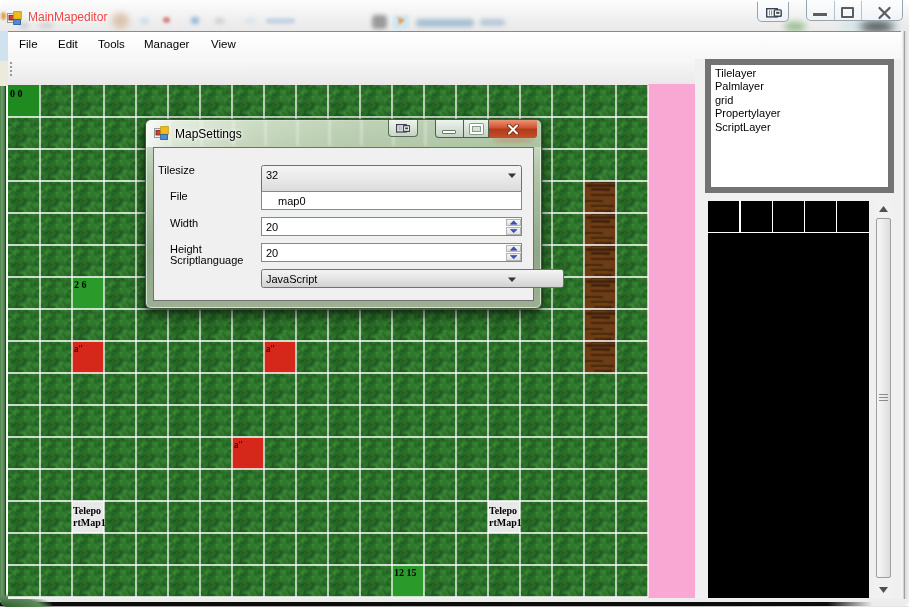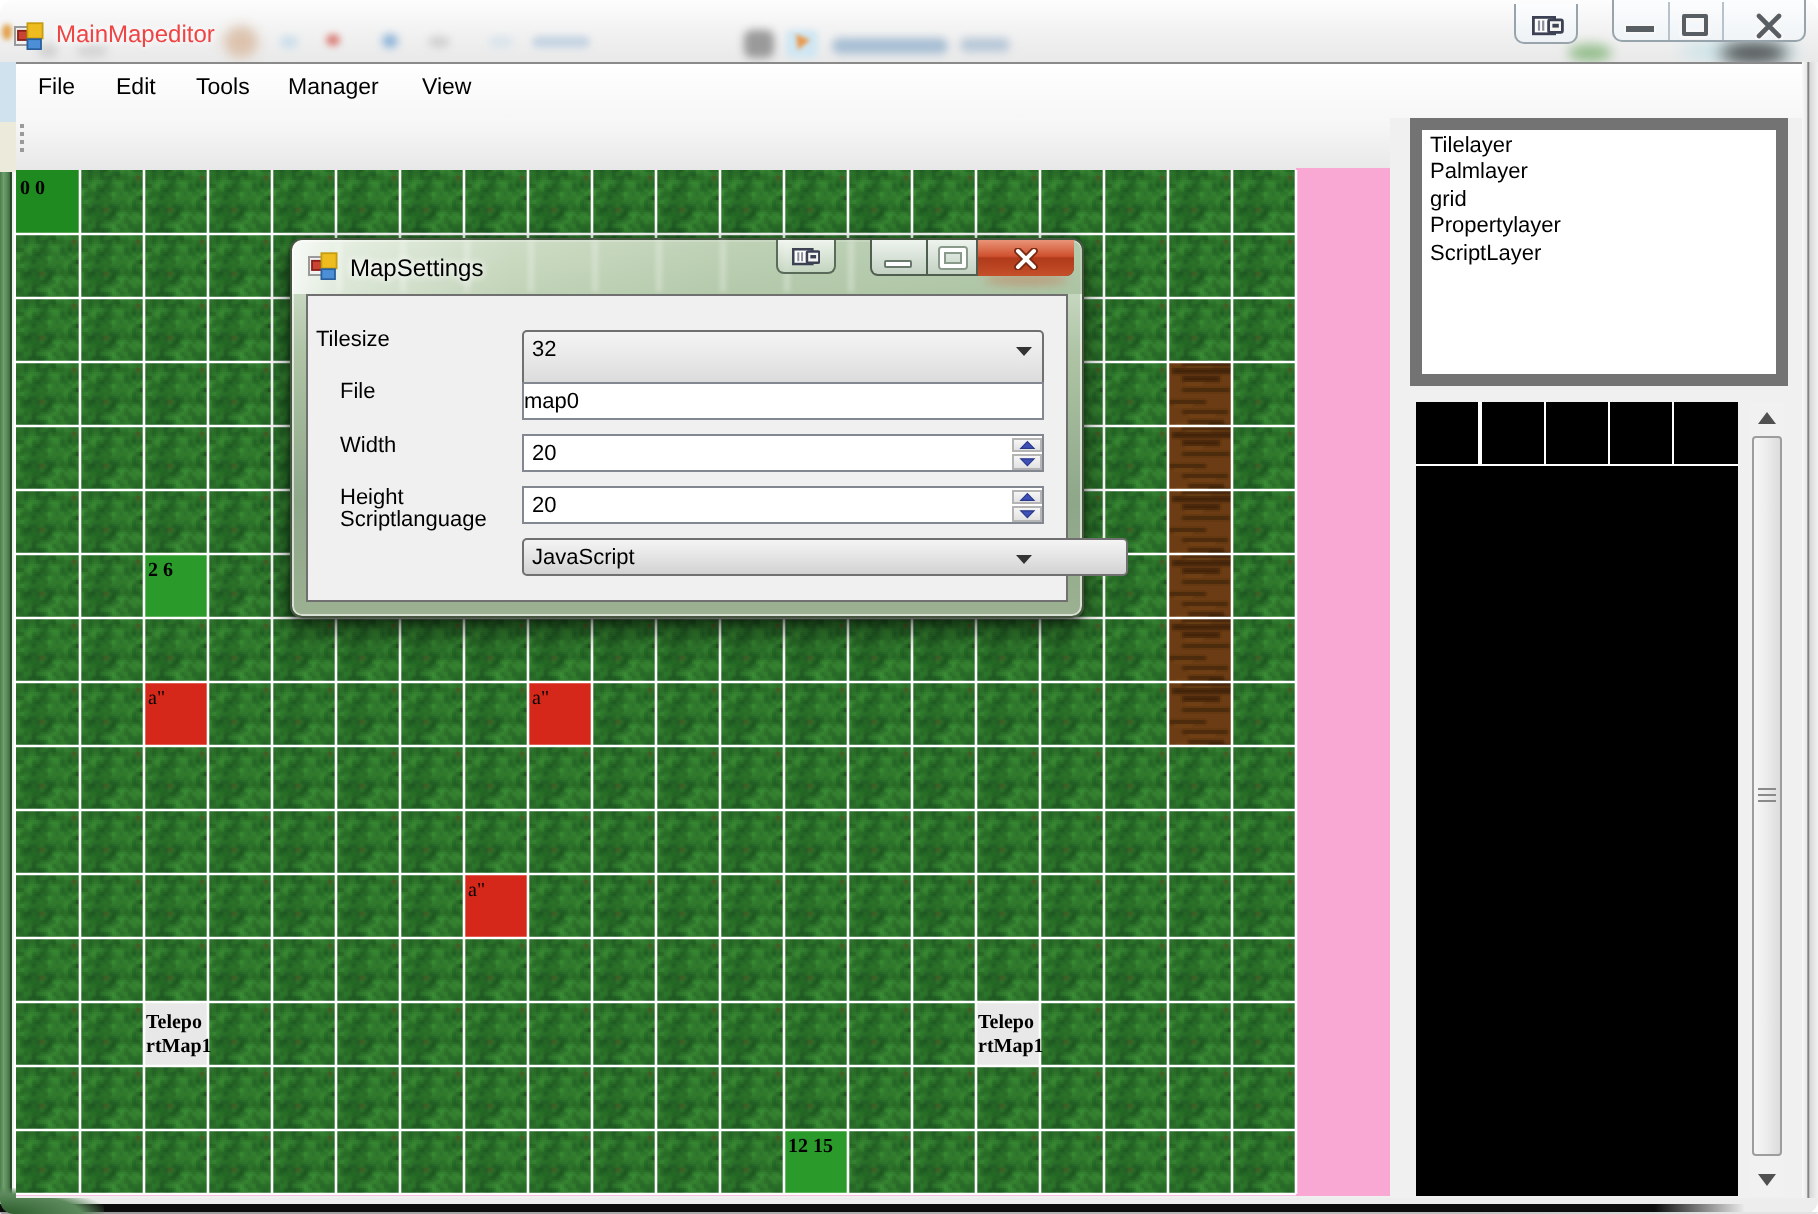--- a/index.html
+++ b/index.html
@@ -1209,21 +1209,21 @@
 <div class="abs" style="left:170px;top:190px;font-size:11px">File</div>
 <div class="abs" style="left:170px;top:217px;font-size:11px">Width</div>
 <div class="abs" style="left:170px;top:243px;font-size:11px">Height</div>
 <div class="abs" style="left:170px;top:254px;font-size:11px">Scriptlanguage</div>
 
 <div class="abs" style="left:261px;top:165px;width:261px;height:36px;border:1px solid #707070;border-radius:2.5px;background:linear-gradient(180deg,#f4f4f4,#e6e6e6 45%,#d2d2d2);font-size:11px;line-height:18px;padding-left:4px">32</div>
 <svg class="abs" style="left:507px;top:172px" width="10" height="7">
     <path d="M1 1.5L5 6L9 1.5Z" fill="#333"></path>
   </svg>
 
-<div class="abs" style="left:261px;top:191px;width:261px;height:19px;border:1px solid #828790;background:#fff;font-size:11px;line-height:18px;padding-left:0">map0</div>
+<div class="abs" style="left:261px;top:191px;width:261px;height:19px;border:1px solid #828790;background:#fff;font-size:11px;line-height:18px;padding-left:16px">map0</div>
 
 <div class="abs" style="left:261px;top:217px;width:261px;height:19px;border:1px solid #828790;background:#fff;font-size:11px;line-height:18px;padding-left:4px">20</div>
 <div class="abs" style="left:506px;top:218.6px;width:14.5px;height:7.4px;border:1px solid #b4b4b4;background:linear-gradient(180deg,#f6f6f6,#e2e2e2)"></div>
 <div class="abs" style="left:506px;top:227.2px;width:14.5px;height:7.4px;border:1px solid #b4b4b4;background:linear-gradient(180deg,#f6f6f6,#e2e2e2)"></div>
 <svg class="abs" style="left:508.5px;top:220px" width="10" height="14">
     <path d="M4.7 0.8L8 4.2H1.4Z" fill="#3f51b8" stroke="#2a3a8a" stroke-width="0.6"></path>
     <path d="M4.7 12.8L8 9.4H1.4Z" fill="#3f51b8" stroke="#2a3a8a" stroke-width="0.6"></path>
   </svg>
 
 <div class="abs" style="left:261px;top:243px;width:261px;height:19px;border:1px solid #828790;background:#fff;font-size:11px;line-height:18px;padding-left:4px">20</div>

